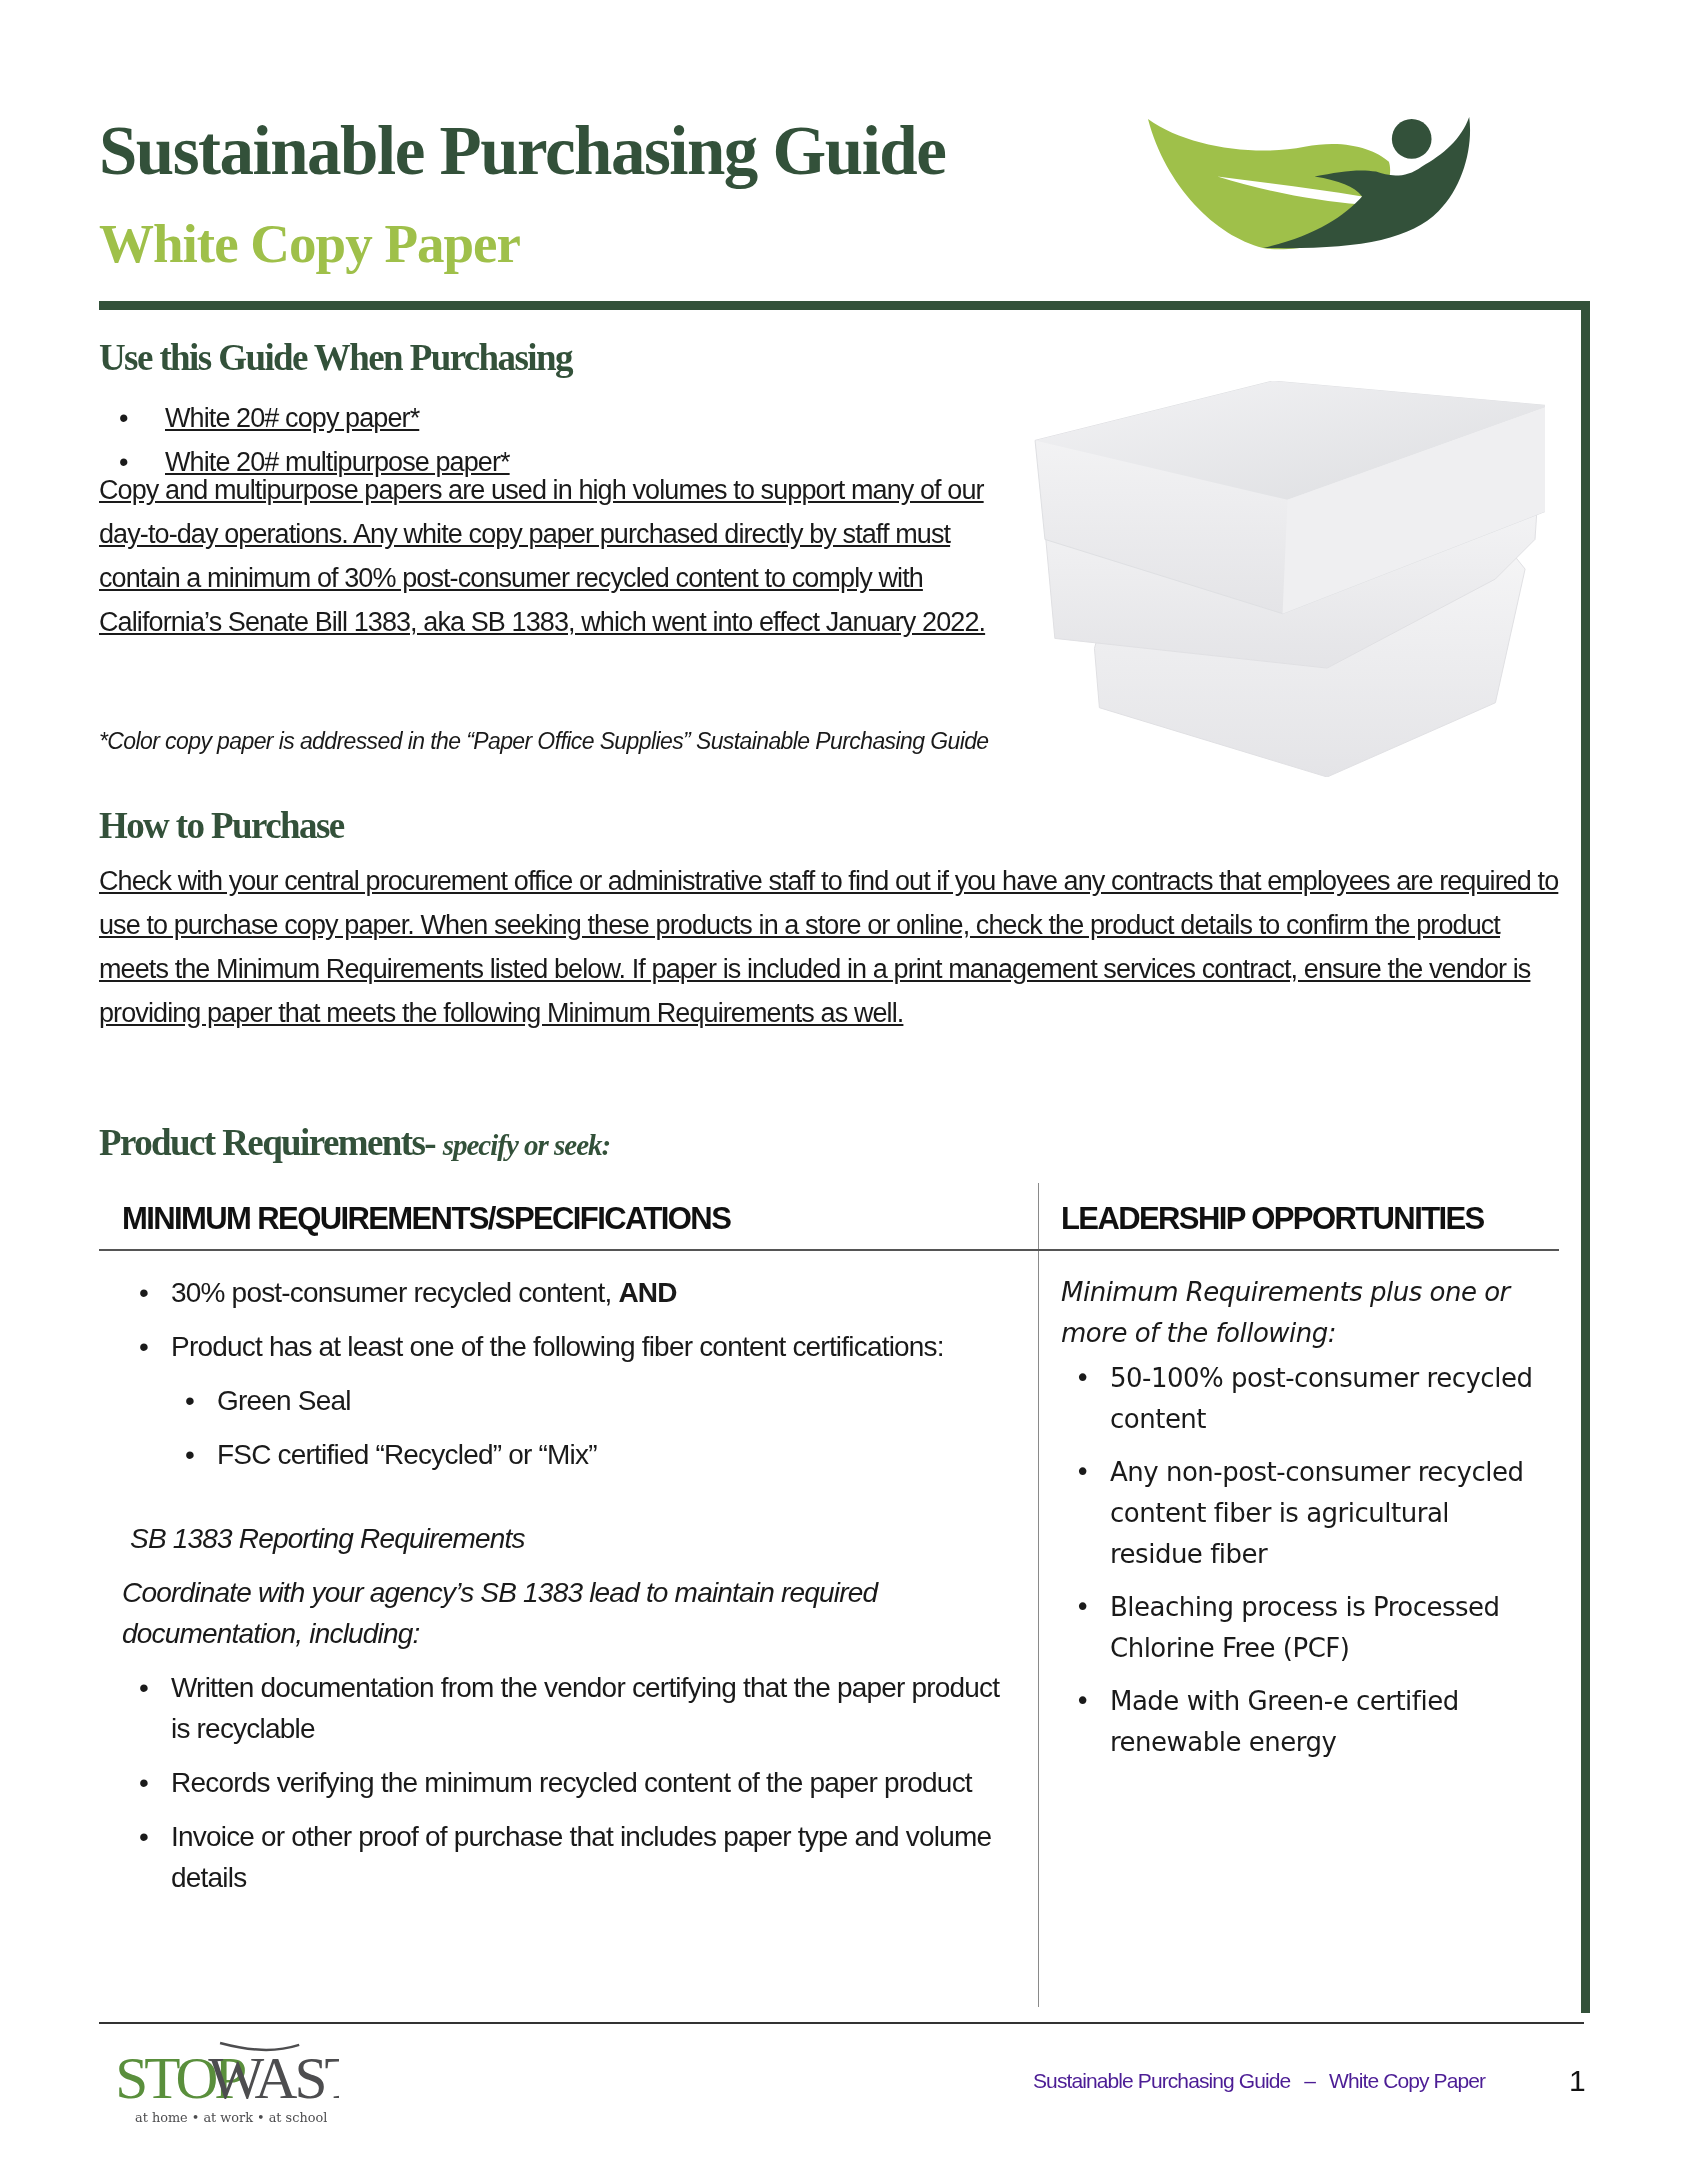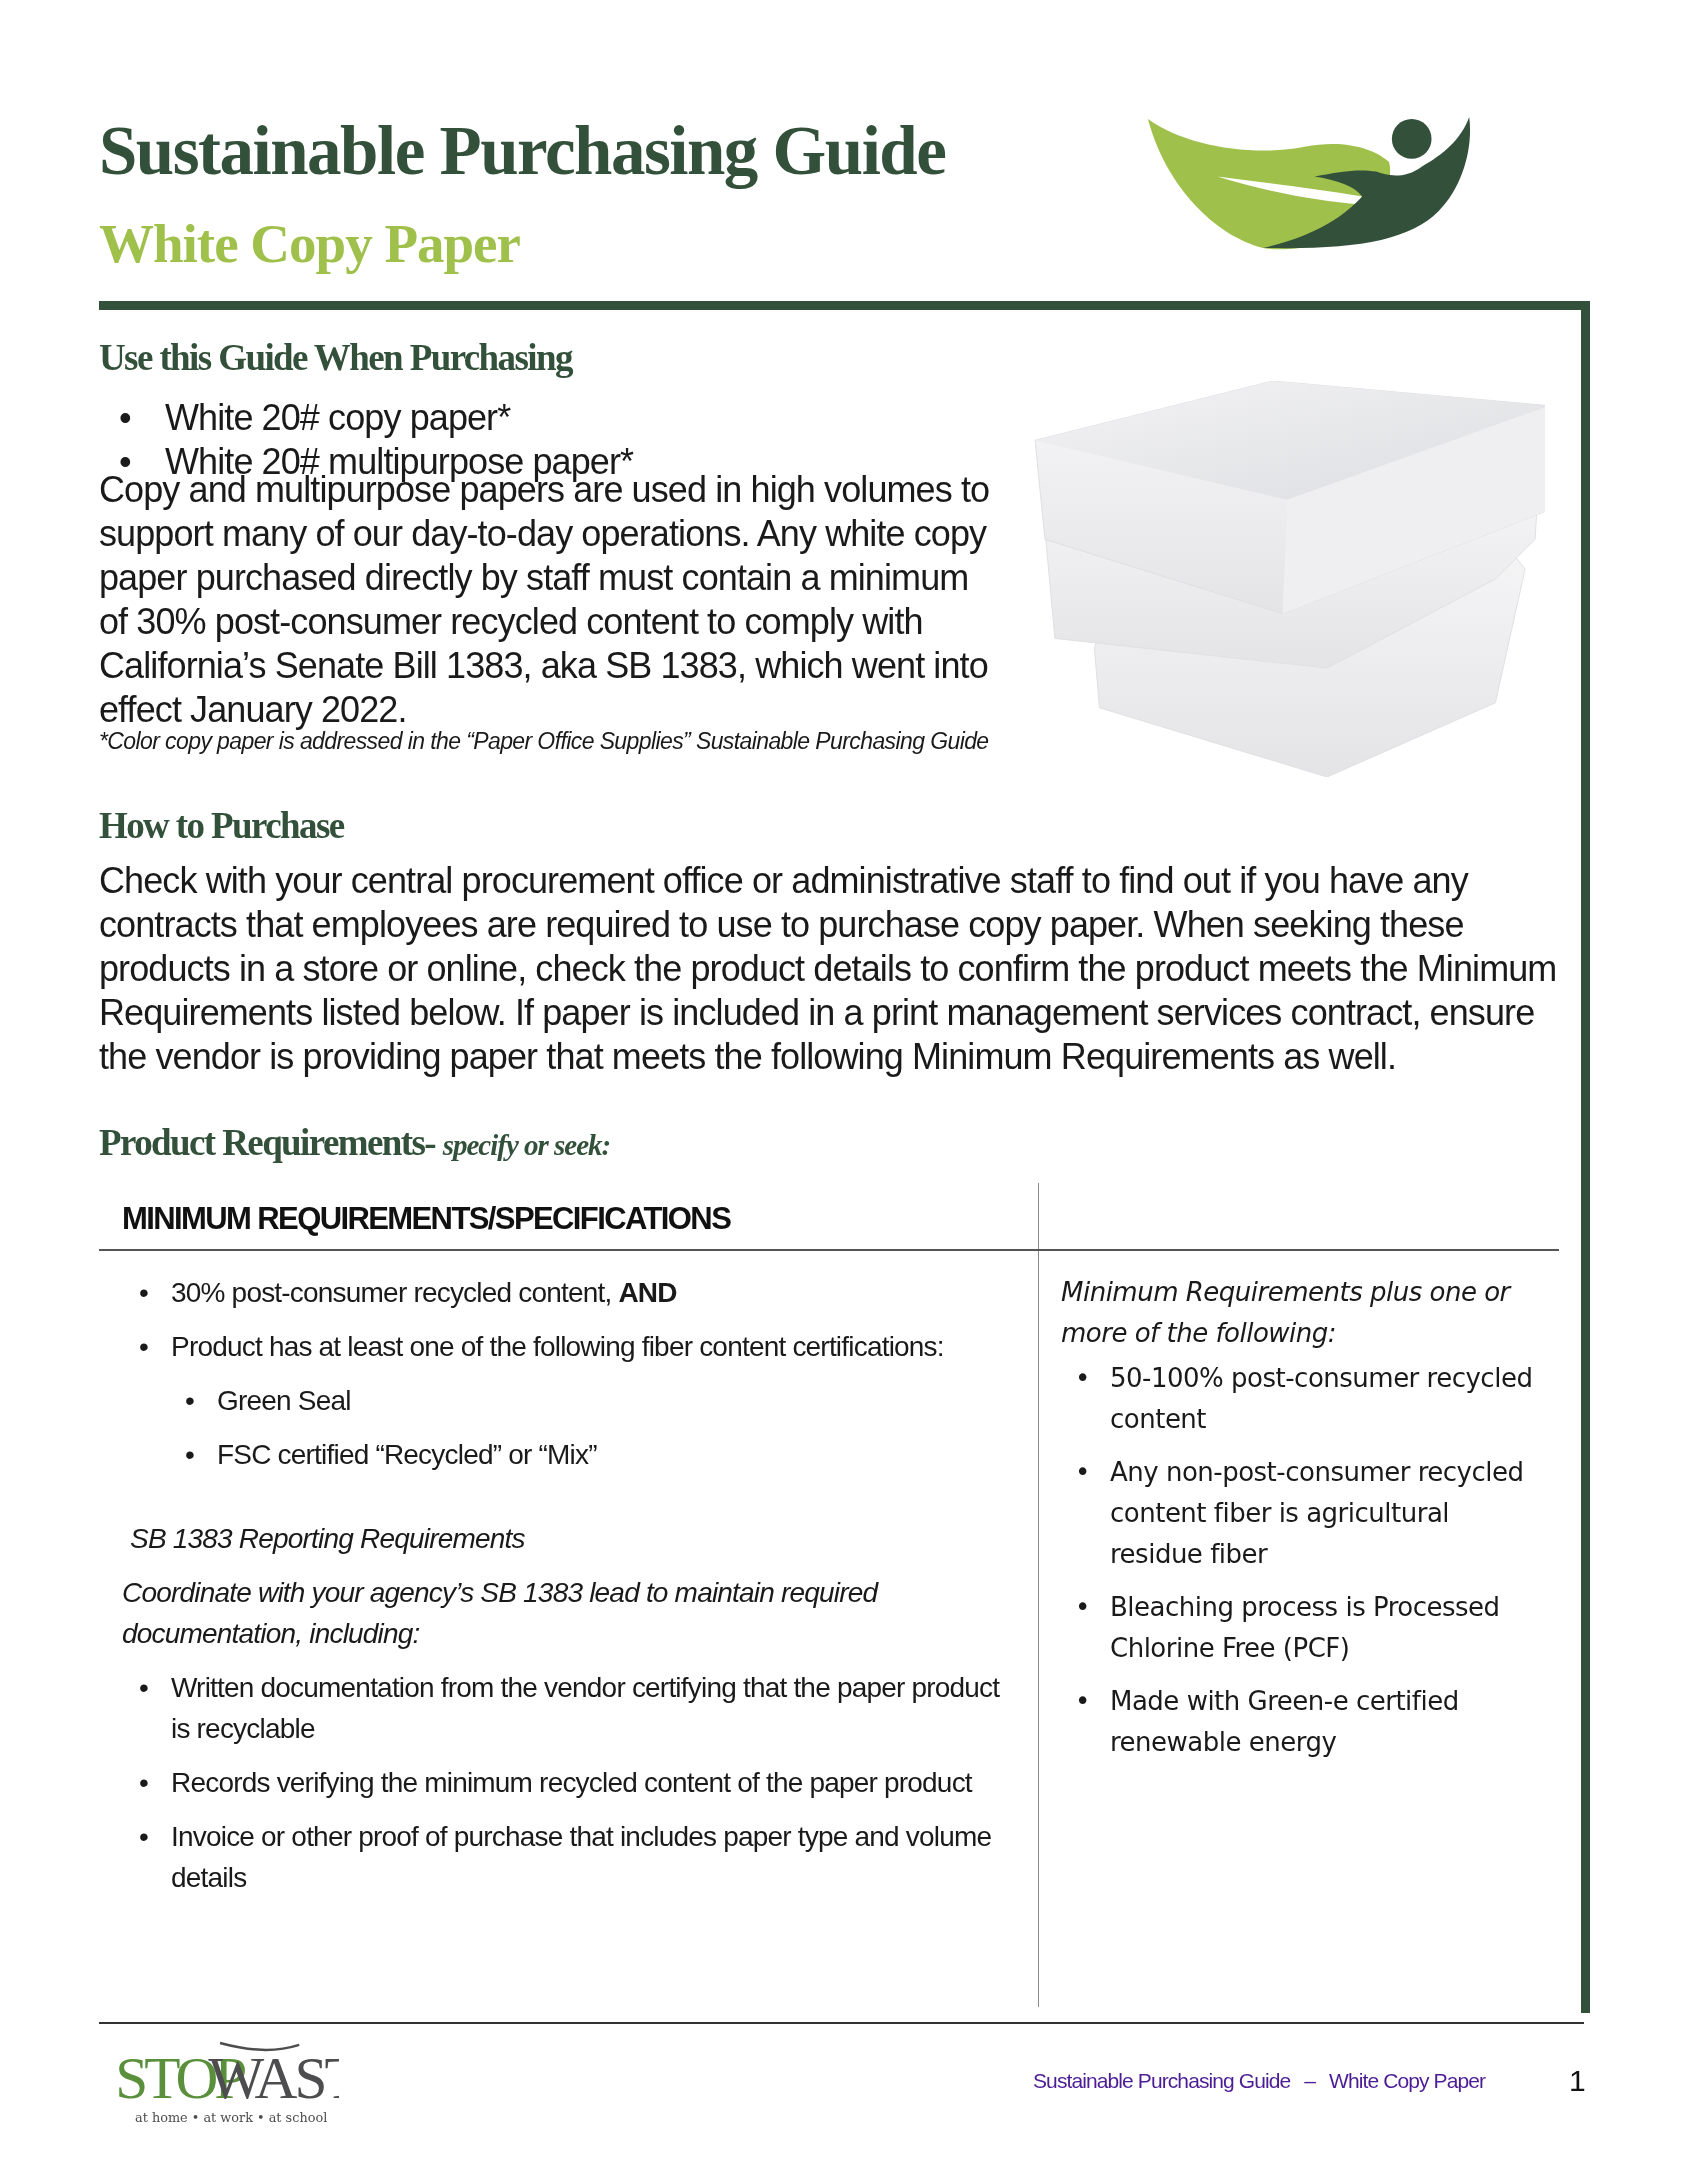--- a/index.html
+++ b/index.html
@@ -16,21 +16,21 @@
   #frame-top { left:99px; top:301px; width:1491px; height:9px; background:#33513a; }
   #frame-right { left:1581px; top:301px; width:9px; height:1712px; background:#33513a; }
 
   .h2 { font-family:Liberation Serif, serif; font-weight:bold; color:#33513a;
         font-size:37px; letter-spacing:-1.6px; line-height:1; }
   #h-use { left:99px; top:339px; }
   #h-how { left:99px; top:807px;text-align:center; }
   #h-req { left:99px; top:1124px; }
   #h-req .sub { font-style:italic; font-size:29px; letter-spacing:-1px; }
 
-  .body-text { font-size:36px; letter-spacing:-0.9px; line-height:44px; }
+  .body-text { font-size:27px; letter-spacing:-0.9px; line-height:44px;text-decoration:underline; }
   .bullets { list-style:none; margin:0; padding:0; }
   .bullets li { position:relative; }
   .bullets li::before { content:"•"; position:absolute; }
 
   #use-list { left:99px; top:396px; }
   #use-list li { padding-left:66px; height:44px; line-height:44px; }
   #use-list li::before { left:20px; }
 
   #intro { left:99px; top:468px; width:891px; }
   #footnote { left:99px; top:726px; font-size:23px; font-style:italic; letter-spacing:-0.6px; line-height:30px; }
@@ -119,20 +119,21 @@
 
 <div id="h-req" class="abs h2">
   <span>Product Requirements-</span>
   <span class="sub">specify or seek:</span>
 </div>
 
 <div id="req-table" class="abs">
   <div id="t-divider"></div>
   <div id="t-headline"></div>
   <div id="th-min" class="th">MINIMUM REQUIREMENTS/SPECIFICATIONS</div>
+  <div id="th-lead" class="th">LEADERSHIP OPPORTUNITIES</div>
 
   <div id="cell-min" class="cell">
     <ul class="bullets">
       <li class="lvl1"><span>30% post-consumer recycled content, </span><b>AND</b></li>
       <li class="lvl1">Product has at least one of the following fiber content certifications:</li>
       <li class="lvl2">Green Seal</li>
       <li class="lvl2">FSC certified “Recycled” or “Mix”</li>
     </ul>
     <div id="sb-title" class="ital">SB 1383 Reporting Requirements</div>
     <div id="sb-intro" class="ital">Coordinate with your agency’s SB 1383 lead to maintain required documentation, including:</div>

